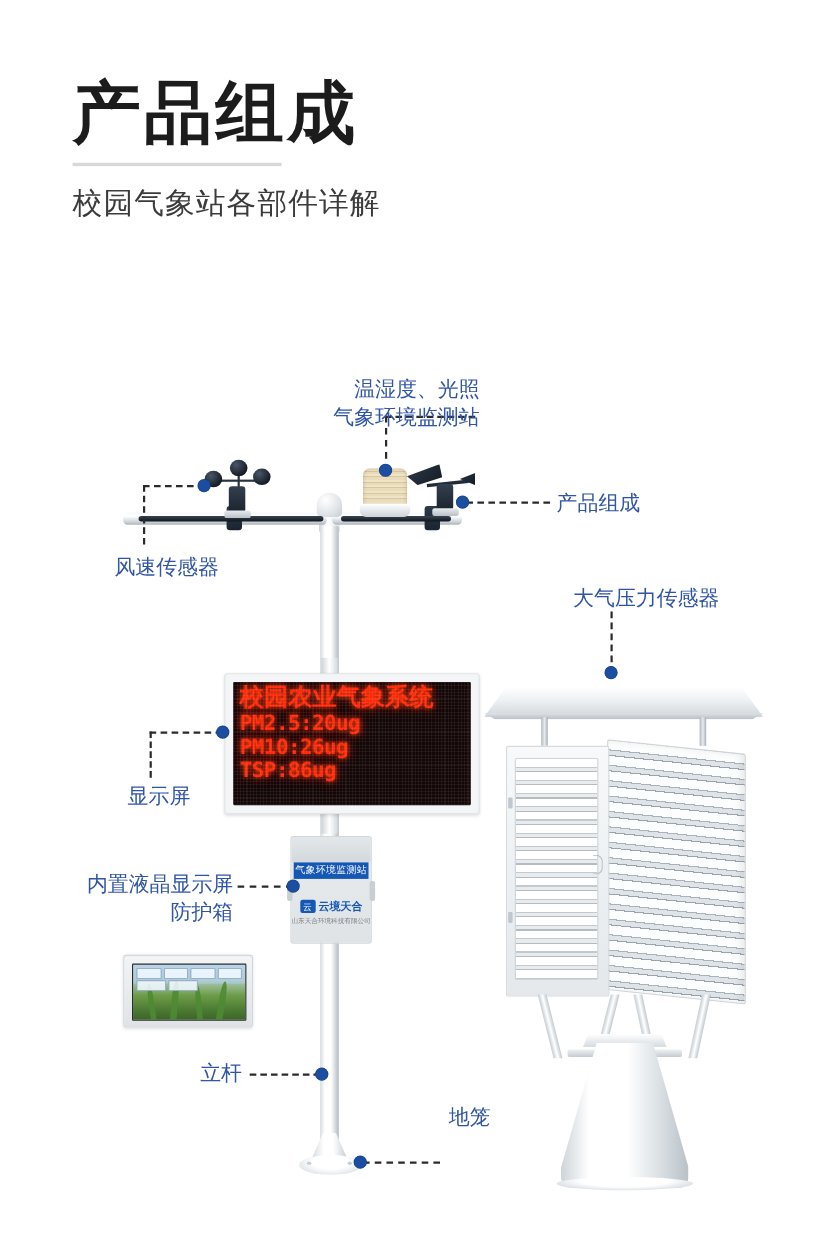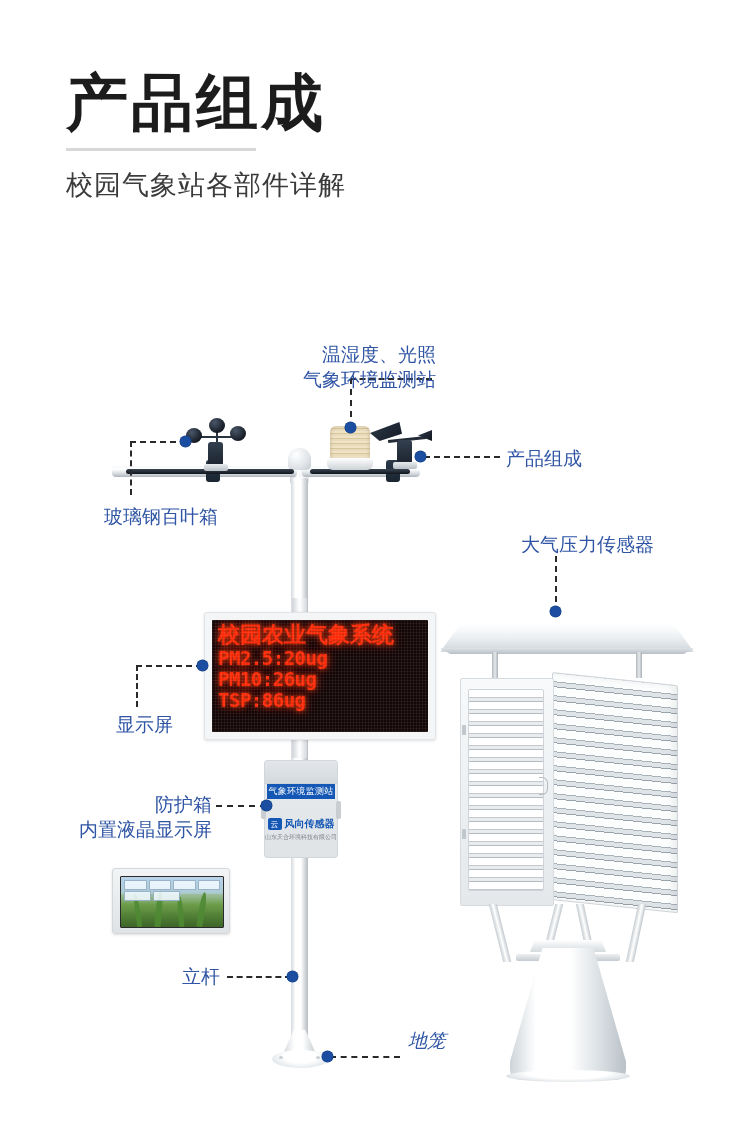--- a/index.html
+++ b/index.html
@@ -441,21 +441,21 @@
       </div>
     </div>
 
     <div class="pbox">
       <div class="pbox-lid"></div>
       <div class="pbox-ear l"></div>
       <div class="pbox-ear r"></div>
       <div class="pbox-banner">气象环境监测站</div>
       <div class="pbox-logo">
         <span class="pbox-logo-mark">云</span>
-        <span class="pbox-logo-txt">风向传感器</span>
+        <span class="pbox-logo-txt">云境天合</span>
       </div>
       <div class="pbox-company">山东天合环境科技有限公司</div>
     </div>
 
     <div class="lcd">
       <div class="lcd-screen">
         <div class="lcd-blade" style="left:14%;top:34%;width:5px;height:66%;transform:rotate(-8deg);"></div>
         <div class="lcd-blade" style="left:34%;top:28%;width:6px;height:72%;transform:rotate(5deg);"></div>
         <div class="lcd-blade" style="left:56%;top:36%;width:5px;height:64%;transform:rotate(-5deg);"></div>
         <div class="lcd-blade" style="left:76%;top:30%;width:6px;height:70%;transform:rotate(9deg);"></div>
@@ -525,29 +525,29 @@
     <div class="ld ld-h" style="left:330px;top:756px;width:70px;"></div>
     <div class="dot" style="left:322px;top:751px;"></div>
 
     <div class="label r" style="left:258px;top:42px;width:178px;">
       <div>温湿度、光照</div>
       <div>气象环境监测站</div>
     </div>
 
     <div class="label" style="left:506px;top:146px;">产品组成</div>
 
-    <div class="label" style="left:104px;top:204px;">玻璃钢百叶箱</div>
+    <div class="label" style="left:104px;top:204px;">风速传感器</div>
 
     <div class="label" style="left:521px;top:232px;">大气压力传感器</div>
 
     <div class="label" style="left:116px;top:412px;">显示屏</div>
 
     <div class="label r" style="left:20px;top:492px;width:192px;">
+      <div>内置液晶显示屏</div>
       <div>防护箱</div>
-      <div>内置液晶显示屏</div>
     </div>
 
     <div class="label" style="left:182px;top:664px;">立杆</div>
 
-    <div class="label" style="left:408px;top:728px;font-style:italic;">地笼</div>
+    <div class="label" style="left:408px;top:704px;">地笼</div>
 
   </div>
 </div>
 
 </body></html>

